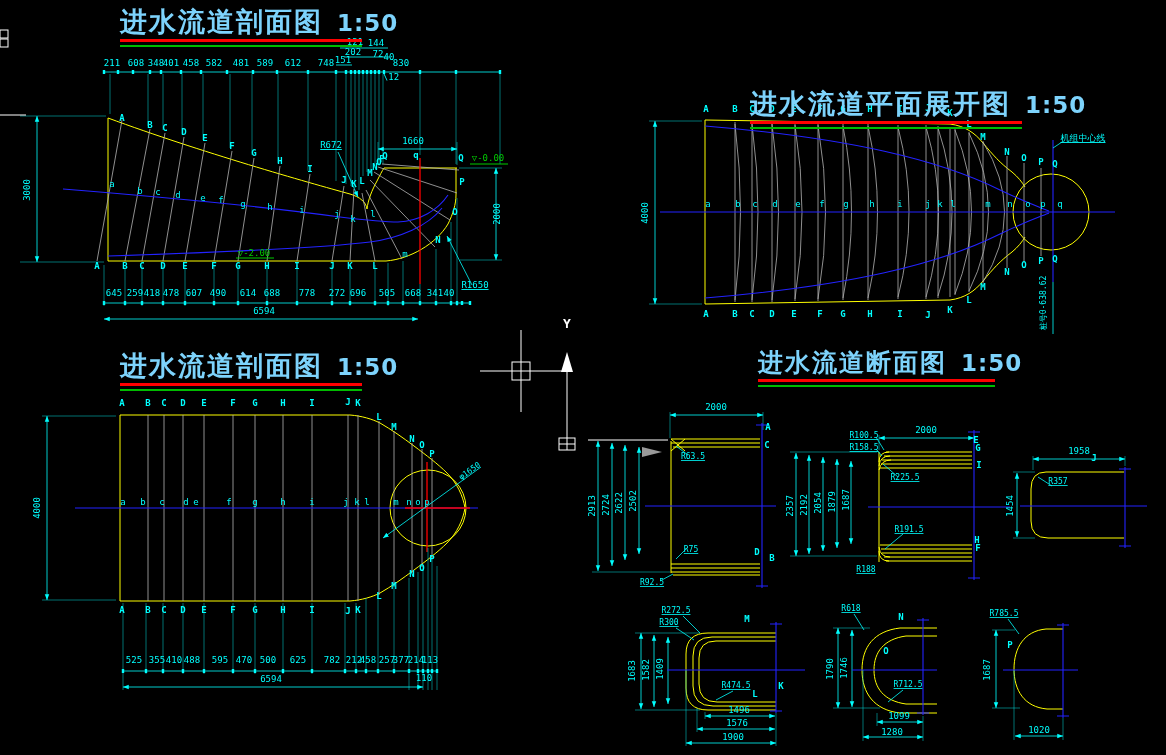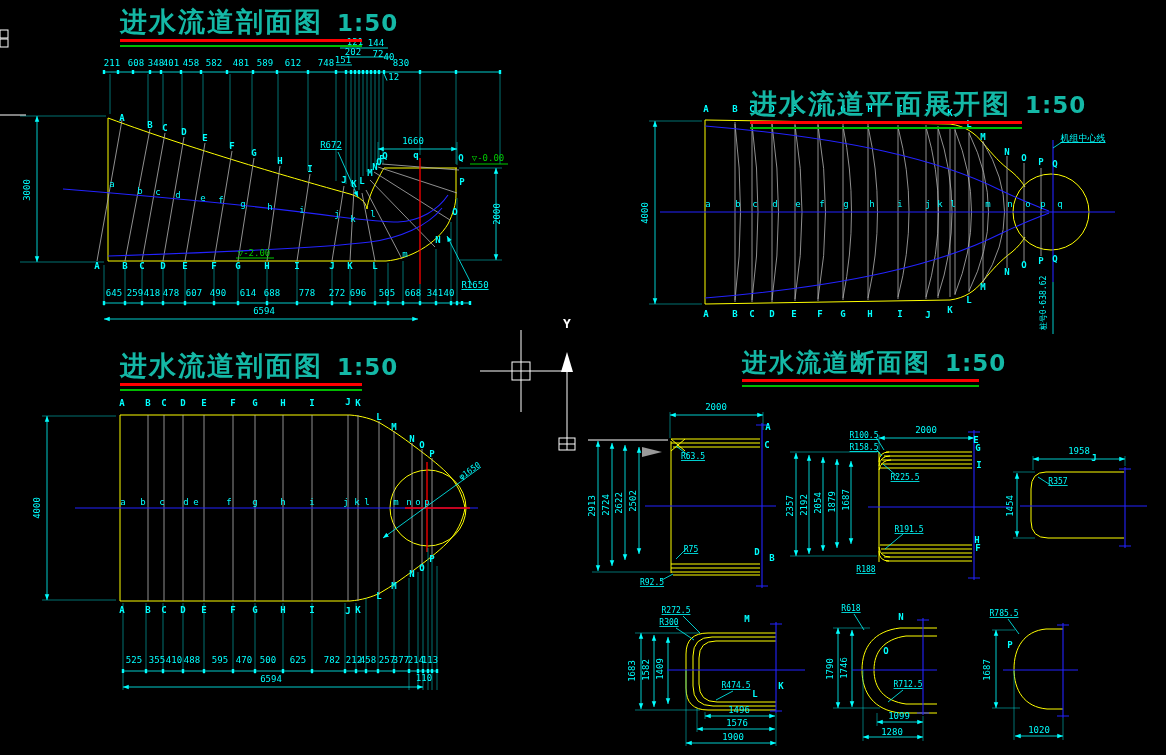--- a/index.html
+++ b/index.html
@@ -13,21 +13,21 @@
   .tk{stroke:#00ffff;stroke-width:2.4;fill:none}
   .y{stroke:#ffff00;stroke-width:1;fill:none}
   .g{stroke:#b4b4b4;stroke-width:.8;fill:none}
   .b{stroke:#2323ff;stroke-width:1.1;fill:none}
   .r{stroke:#ff0000;stroke-width:1.3;fill:none}
   .w{stroke:#ffffff;stroke-width:1;fill:none}
   .gr{stroke:#00cc00;stroke-width:1;fill:none}
   .dm{marker-start:url(#ar);marker-end:url(#ar)}
   .ldr{marker-end:url(#ar)}
   
-  .vtitle{position:absolute;color:#14b8a6;font-weight:bold;white-space:nowrap;line-height:1;}
+  .vtitle{position:absolute;color:#7dd3fc;font-weight:bold;white-space:nowrap;line-height:1;}
   .tt{font-size:27px;letter-spacing:2px}
   .ts{font-size:23px;margin-left:14px;letter-spacing:1px}
   .ul{height:3px;background:#ff0000;margin-top:4px}
   .ul2{height:2px;background:#00bb00;margin-top:3px}
 </style>
 </head>
 <body>
 
 <div id="stage">
 <svg id="cad" width="1166" height="755" viewBox="0 0 1166 755">
@@ -476,18 +476,18 @@
 <div class="vtitle" style="left:750px;top:42px;margin-top:48px;">
   <span class="tt">进水流道平面展开图</span><span class="ts">1:50</span>
   <div class="ul" style="width:272px"></div>
   <div class="ul2" style="width:272px"></div>
 </div>
 <div class="vtitle" style="left:120px;top:352px;">
   <span class="tt">进水流道剖面图</span><span class="ts">1:50</span>
   <div class="ul" style="width:242px"></div>
   <div class="ul2" style="width:242px"></div>
 </div>
-<div class="vtitle" style="left:742px;top:350px;">
+<div class="vtitle" style="left:758px;top:350px;">
   <span class="tt" style="font-size:25px">进水流道断面图</span><span class="ts">1:50</span>
   <div class="ul" style="width:237px"></div>
   <div class="ul2" style="width:237px"></div>
 </div>
 </div>
 
 </body></html>

